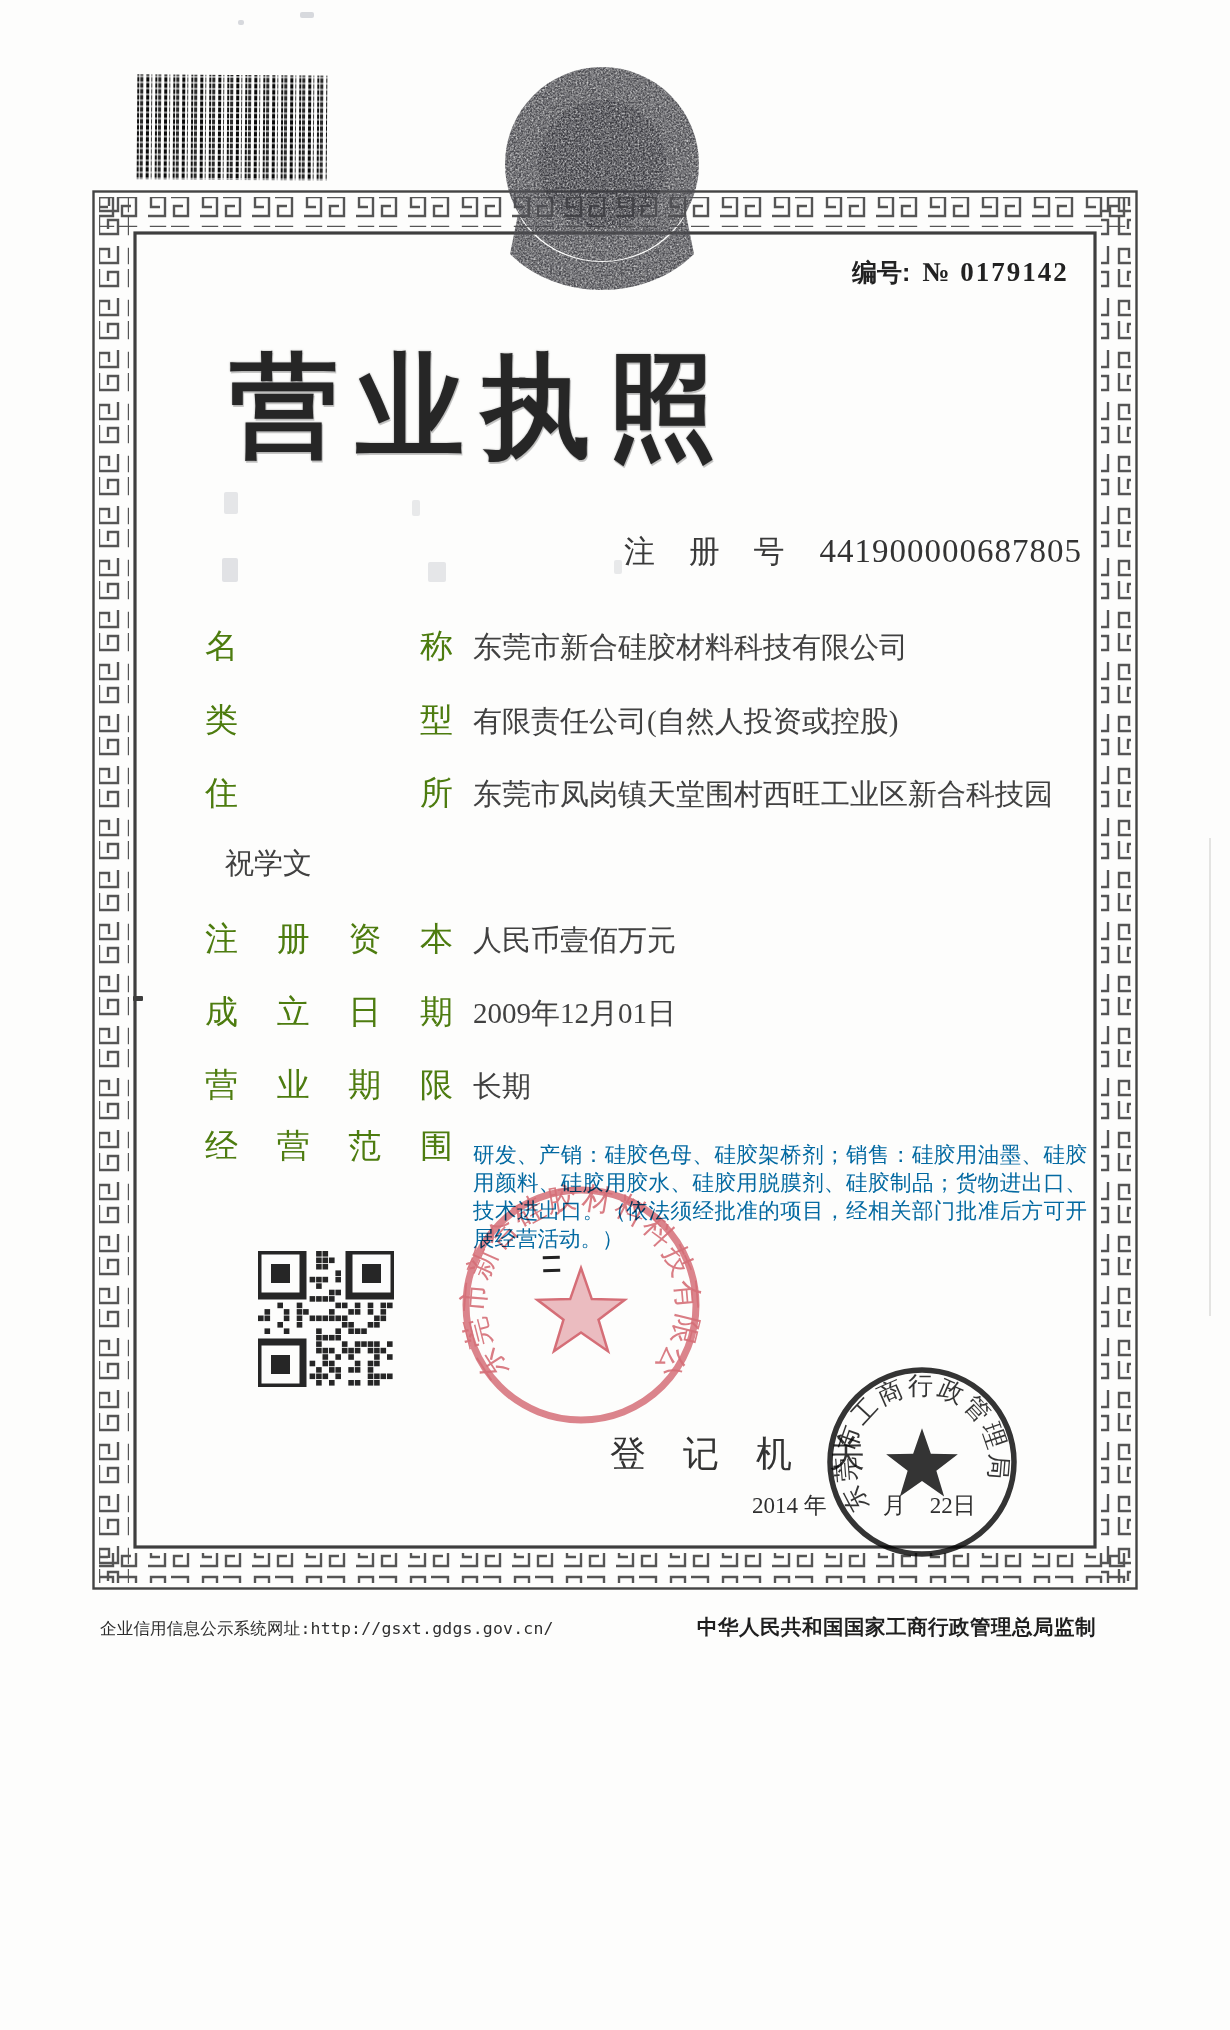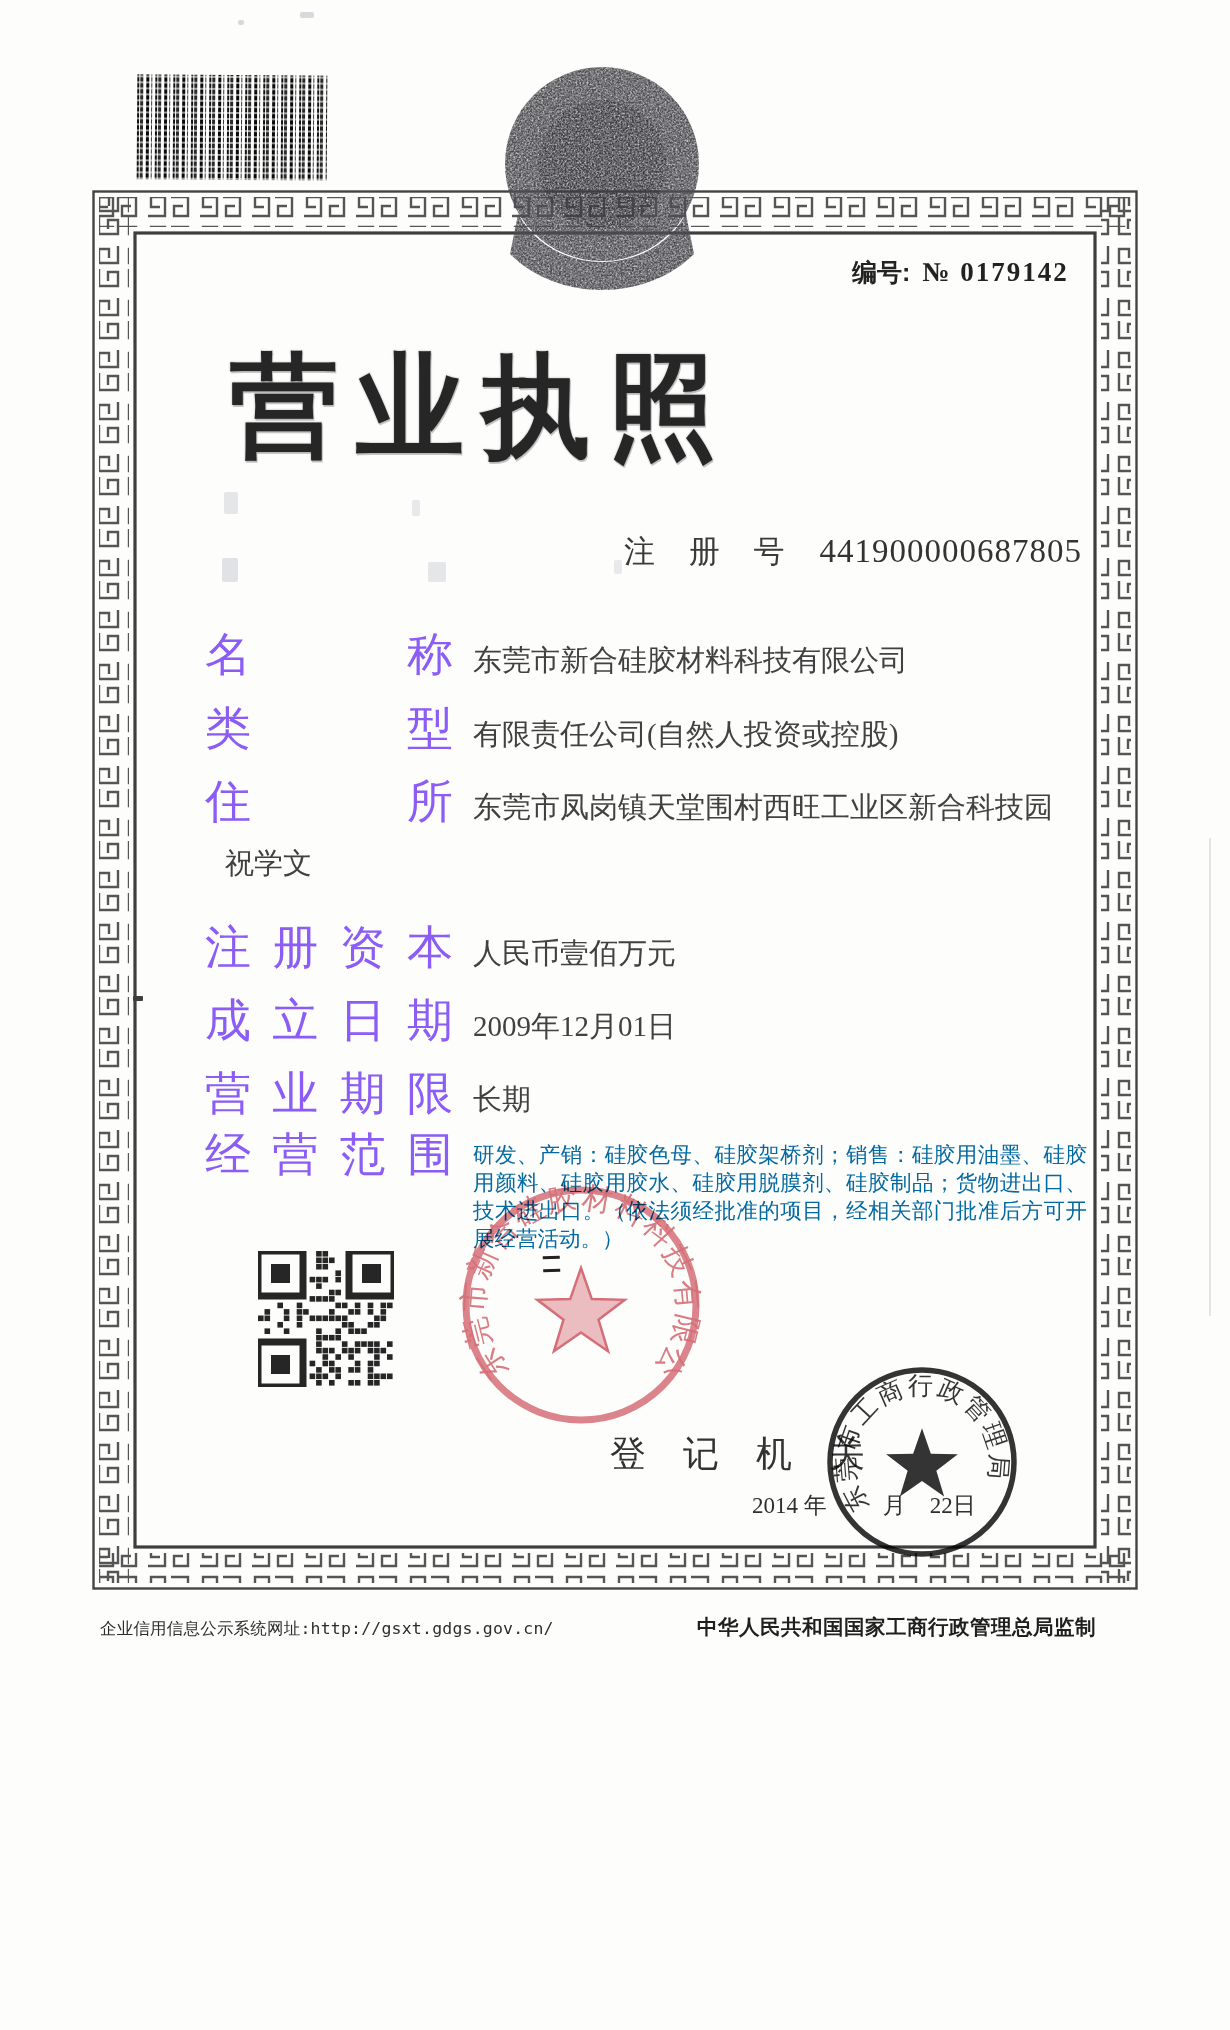--- a/index.html
+++ b/index.html
@@ -43,21 +43,21 @@
     transform:scaleY(1.04);
   }
   .reg-line{left:624px;top:531px;display:flex;align-items:baseline;}
   .reg-label{font-size:31px;letter-spacing:13px;color:#3a3a3a;}
   .reg-no{font-size:33px;margin-left:22px;letter-spacing:1px;color:#333;}
 
   
   .row{position:absolute;left:205px;display:flex;align-items:baseline;}
   .flabel{
     display:inline-block;width:248px;flex:0 0 248px;
-    font-size:46px;color:#8b5cf6;font-weight:500;
+    font-size:33px;color:#4d7c0f;font-weight:500;
     text-align:justify;text-align-last:justify;
   }
   .fvalue{margin-left:20px;font-size:29px;color:#414141;white-space:nowrap;}
   .r0{top:624px}.r1{top:698px}.r2{top:771px}.r3{top:844px}
   .r4{top:917px}.r5{top:990px}.r6{top:1063px}.r7{top:1124px}
   .scope-value{
     margin-left:20px;width:614px;font-size:21.5px;line-height:28px;color:#0369a1;
     text-align:justify;white-space:normal;align-self:flex-start;margin-top:17px;
   }
   .scope-mark{left:543px;top:1256px;width:17px;height:10px;

